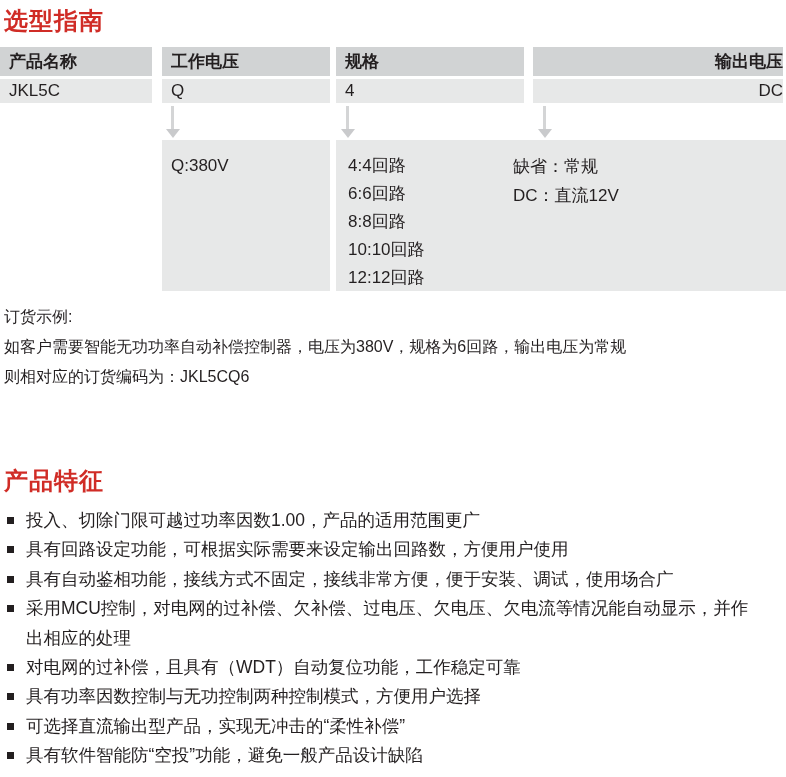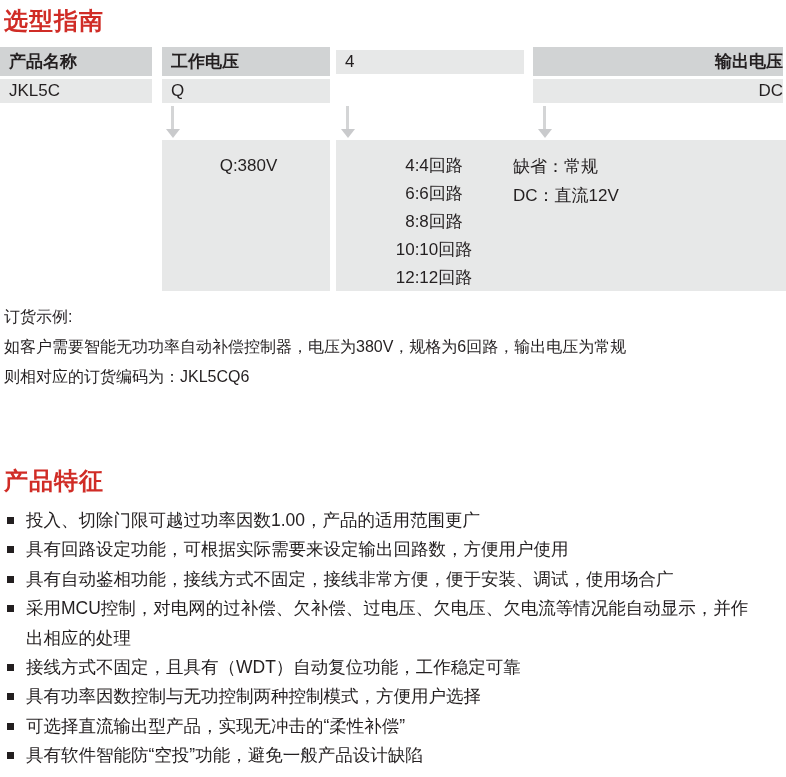--- a/index.html
+++ b/index.html
@@ -52,21 +52,21 @@
   
   .detail{
     position:absolute;top:140px;height:151px;
     background:var(--table-cell-bg,#e7e8e8);
     box-sizing:border-box;padding:12px 4px 0 9px;
     font-size:17px;
   }
   .detail-1{left:162px;width:168px;}
   .detail-2{left:336px;width:188px;padding-left:12px;}
   .detail-3{left:504px;width:300px;}
-  .detail-1 .dline,.detail-2 .dline{line-height:28px;text-align:center;}
+  .detail-1 .dline,.detail-2 .dline{line-height:28px;}
   .detail-3 .dline{line-height:29px;}
 
   
   .order{
     position:absolute;left:4px;top:302px;width:778px;
     font-size:16px;line-height:30px;
   }
 
   
   .features{
@@ -89,20 +89,21 @@
 
   <div class="col col-0">
     <div class="hdr">产品名称</div>
     <div class="val">JKL5C</div>
   </div>
   <div class="col col-1">
     <div class="hdr">工作电压</div>
     <div class="val">Q</div>
   </div>
   <div class="col col-2">
+    <div class="hdr">规格</div>
     <div class="val">4</div>
   </div>
   <div class="col col-3">
     <div class="hdr">输出电压</div>
     <div class="val">DC</div>
   </div>
 
   <div class="arrow arrow-1">
     <div class="shaft"></div>
     <div class="head"></div>
@@ -139,19 +140,19 @@
       </div>
   </div>
 
   <h1 class="sec-title" id="title-features">产品特征</h1>
 
   <ul class="features">
       <li>投入、切除门限可越过功率因数1.00，产品的适用范围更广</li>
       <li>具有回路设定功能，可根据实际需要来设定输出回路数，方便用户使用</li>
       <li>具有自动鉴相功能，接线方式不固定，接线非常方便，便于安装、调试，使用场合广</li>
       <li>采用MCU控制，对电网的过补偿、欠补偿、过电压、欠电压、欠电流等情况能自动显示，并作出相应的处理</li>
-      <li>接线方式不固定，且具有（WDT）自动复位功能，工作稳定可靠</li>
+      <li>对电网的过补偿，且具有（WDT）自动复位功能，工作稳定可靠</li>
       <li>具有功率因数控制与无功控制两种控制模式，方便用户选择</li>
       <li>可选择直流输出型产品，实现无冲击的“柔性补偿”</li>
       <li>具有软件智能防“空投”功能，避免一般产品设计缺陷</li>
     </ul>
 
 </div>
 
 </body></html>

